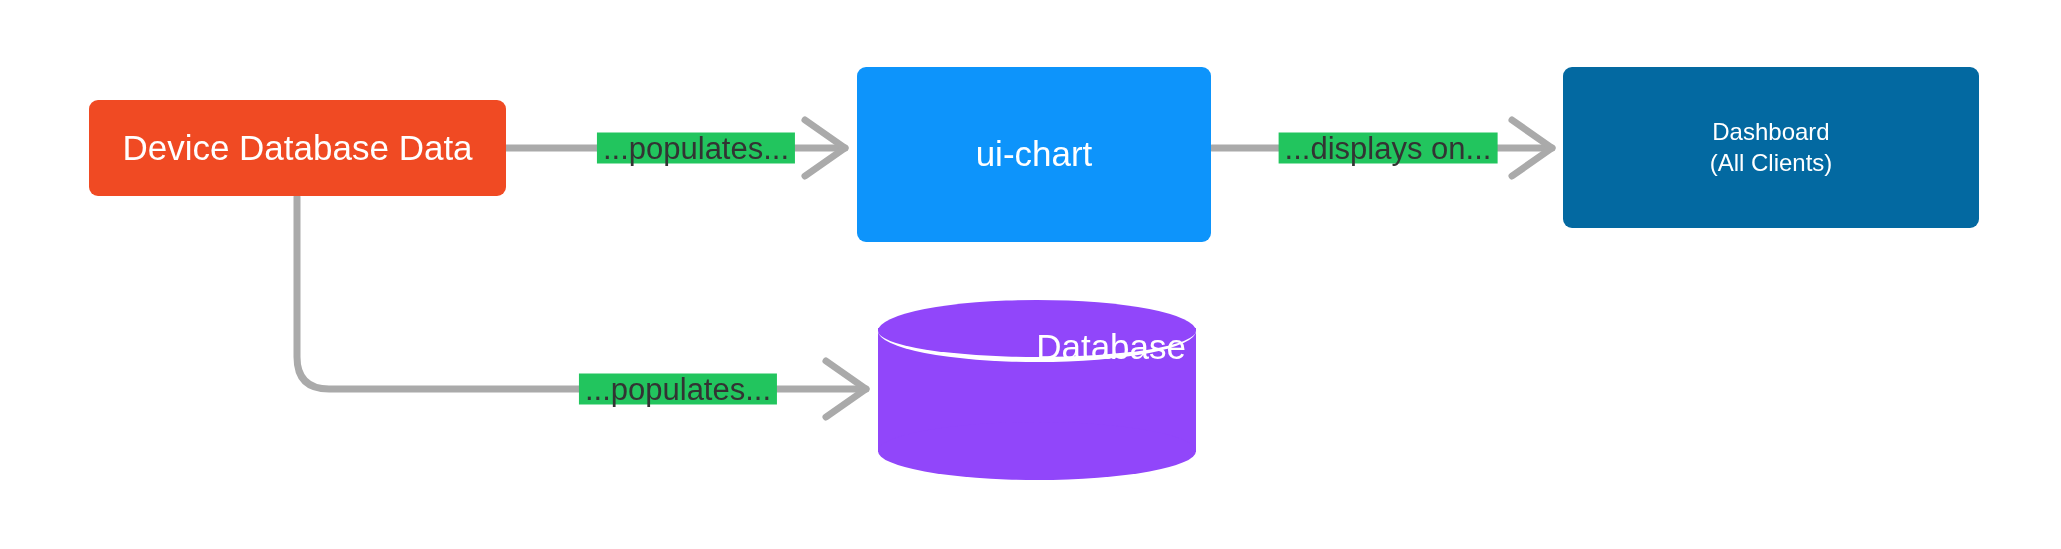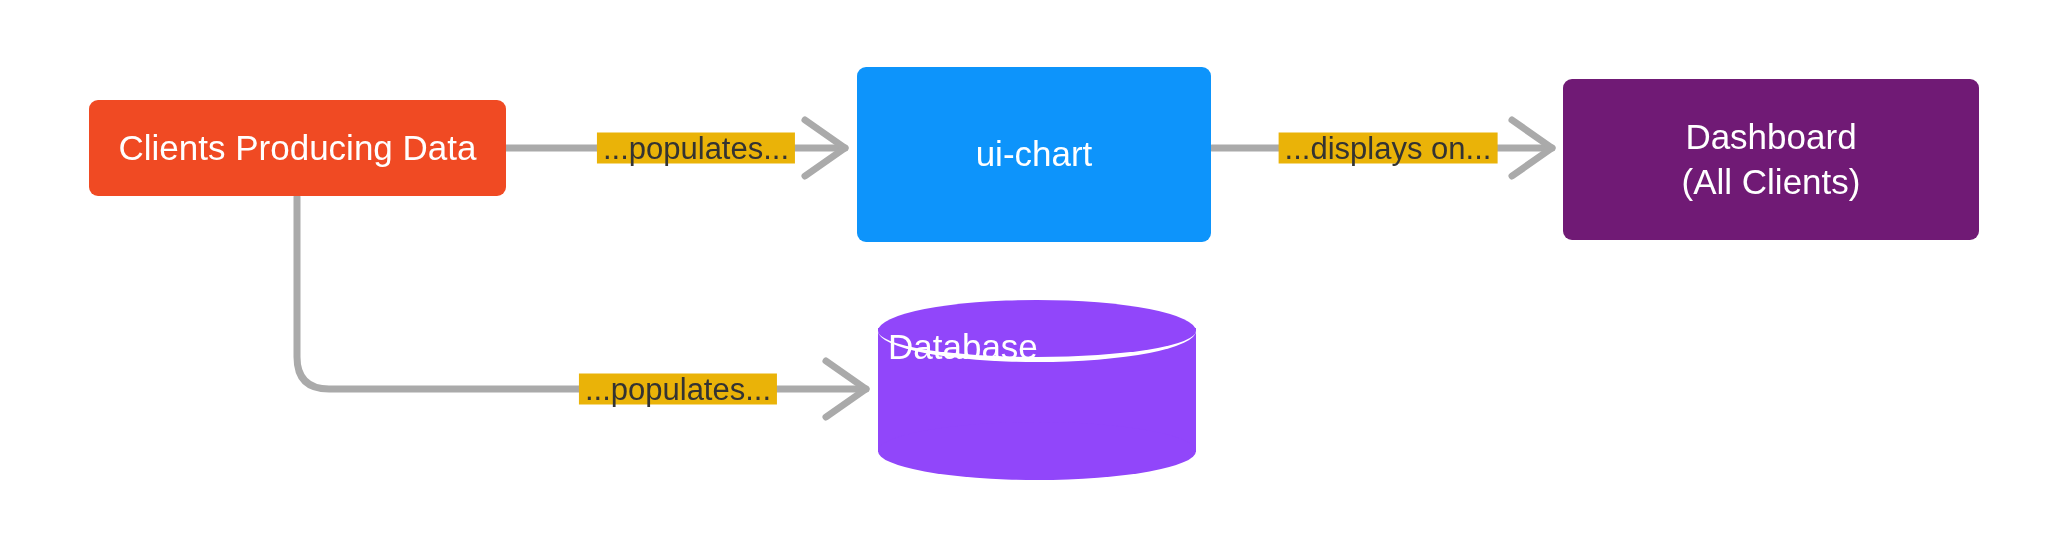--- a/index.html
+++ b/index.html
@@ -60,23 +60,22 @@
     width: 354px;
     height: 175px;
     background: #0D94FB;
     font-size: 35px;
   }
   #node-dashboard {
     left: 1563px;
     top: 67px;
     width: 416px;
     height: 161px;
-    background: #701a75;
-    font-size: 35px;
-    margin-top: 12px;
+    background: #0369a1;
+    font-size: 24px;
   }
   
   #node-database {
     left: 878px;
     top: 300px;
     width: 318px;
     height: 180px;
   }
   .cyl-wrap {
     position: absolute;
@@ -114,32 +113,32 @@
     box-sizing: content-box;
   }
   #database-label {
     position: absolute;
     left: 0;
     top: 0;
     width: 100%;
     height: 94px;
     display: flex;
     align-items: center;
-    justify-content: flex-start;
+    justify-content: flex-end;
     color: #ffffff;
     font-size: 35px;
     z-index: 3;
   }
   
   .edge-label {
     position: absolute;
     color: #333333;
     font-size: 31px;
     white-space: nowrap;
-    background: #eab308;
+    background: #22c55e;
     padding: 0 6px;
     line-height: 1;
     transform: translate(-50%, -50%);
   }
   #edge-label-populates-chart { left: 696px; top: 148px; }
   #edge-label-displays-on     { left: 1388px; top: 148px; text-align: center; }
   #edge-label-populates-db    { left: 678px; top: 389px; }
 </style>
 </head>
 <body>
@@ -158,21 +157,21 @@
       <polyline points="1512,120 1552,148 1512,176" fill="none" stroke="#AAAAAA" stroke-width="7" stroke-linecap="round" stroke-linejoin="round"></polyline>
     </g>
 
     <g>
       <path d="M 297,197 L 297,357 Q 297,389 329,389 L 866,389" fill="none" stroke="#AAAAAA" stroke-width="7" stroke-linecap="round" stroke-linejoin="round"></path>
       <polyline points="826,361 866,389 826,417" fill="none" stroke="#AAAAAA" stroke-width="7" stroke-linecap="round" stroke-linejoin="round"></polyline>
     </g>
   </svg>
 
   <div class="node node-box" id="node-device">
-    <span class="node-label">Clients Producing Data</span>
+    <span class="node-label">Device Database Data</span>
   </div>
 
   <div class="node node-box" id="node-uichart">
     <span class="node-label">ui-chart</span>
   </div>
 
   <div class="node node-box" id="node-dashboard">
     <span class="node-label">Dashboard
 (All Clients)</span>
   </div>

